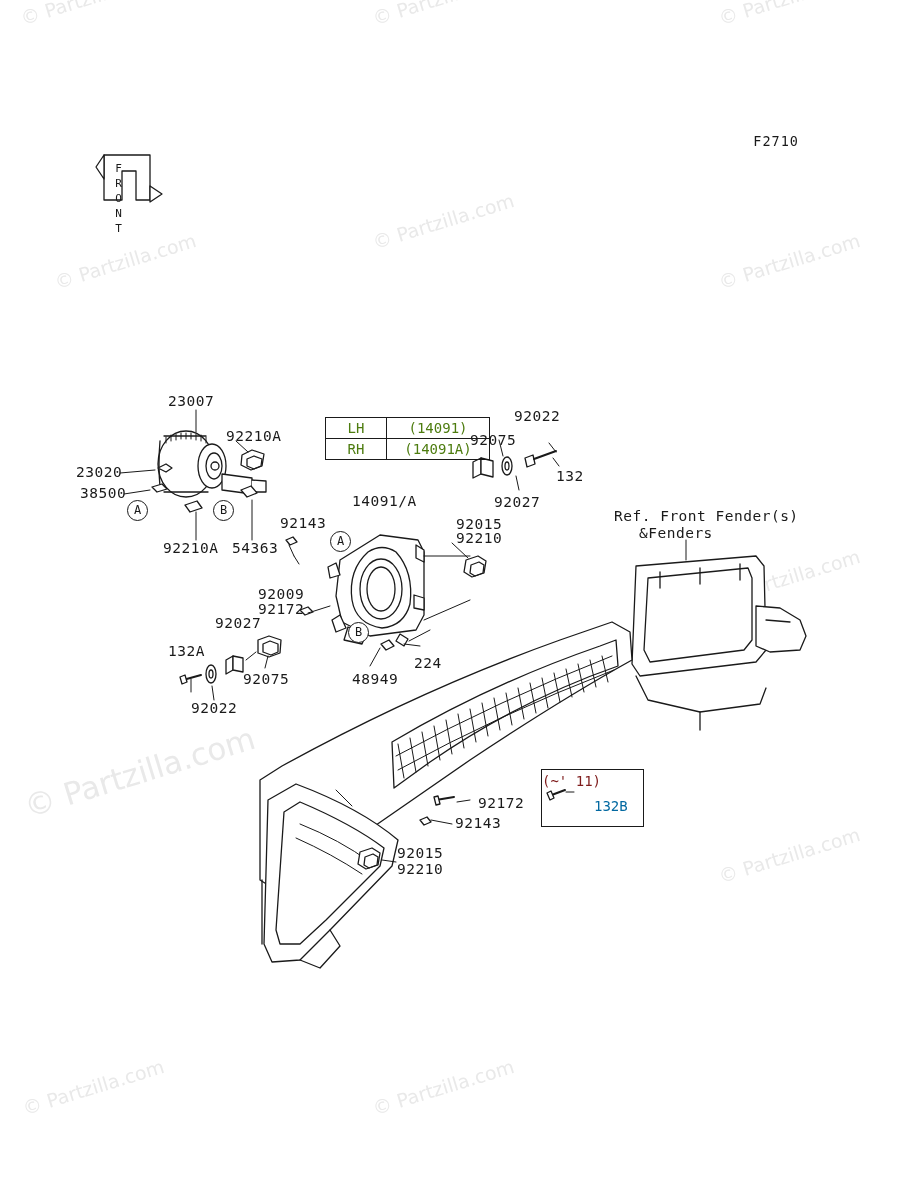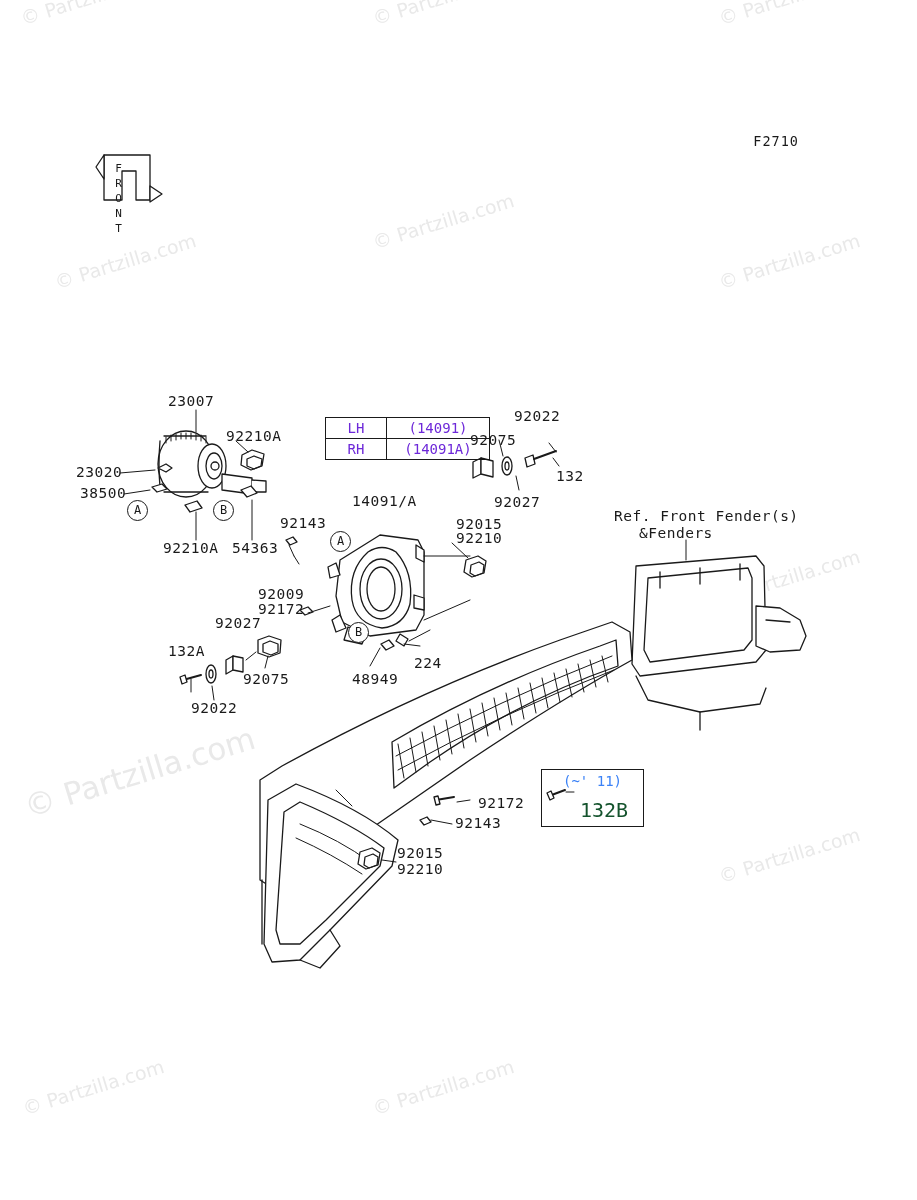--- a/index.html
+++ b/index.html
@@ -50,52 +50,52 @@
     left: 325px;
     top: 417px;
     border-collapse: collapse;
     font-family: "DejaVu Sans Mono", monospace;
     font-size: 14px;
   }
   .tbl td {
     border: 1.2px solid #1a1a1a;
     padding: 2px 9px;
     text-align: center;
-    color: #6d28d9;
+    color: #4d7c0f;
   }
   .tbl td.k {
     width: 42px;
   }
   .tbl td.v {
     width: 84px;
   }
   .yr-box {
     position: absolute;
     left: 541px;
     top: 769px;
     width: 101px;
     height: 56px;
     border: 1.2px solid #1a1a1a;
   }
   .yr-box .yr-label {
     position: absolute;
     left: 0;
     top: 3px;
     width: 101px;
-    text-align: center;
+    text-align: left;
     font-size: 14px;
-    color: #3b82f6;
+    color: #7f1d1d;
     font-family: "DejaVu Sans Mono", monospace;
   }
   .yr-box .yr-part {
     position: absolute;
-    left: 38px;
+    left: 52px;
     top: 28px;
-    font-size: 20px;
-    color: #14532d;
+    font-size: 14px;
+    color: #0369a1;
     font-family: "DejaVu Sans Mono", monospace;
   }
   svg.art {
     position: absolute;
     left: 0;
     top: 0;
     width: 917px;
     height: 1200px;
     pointer-events: none;
   }

